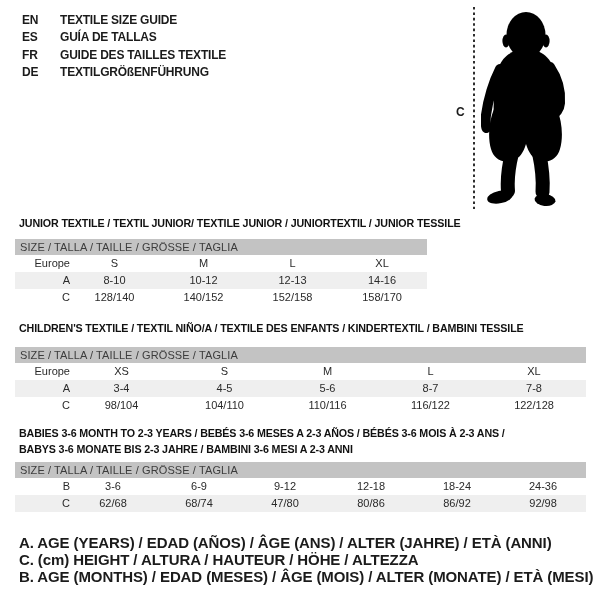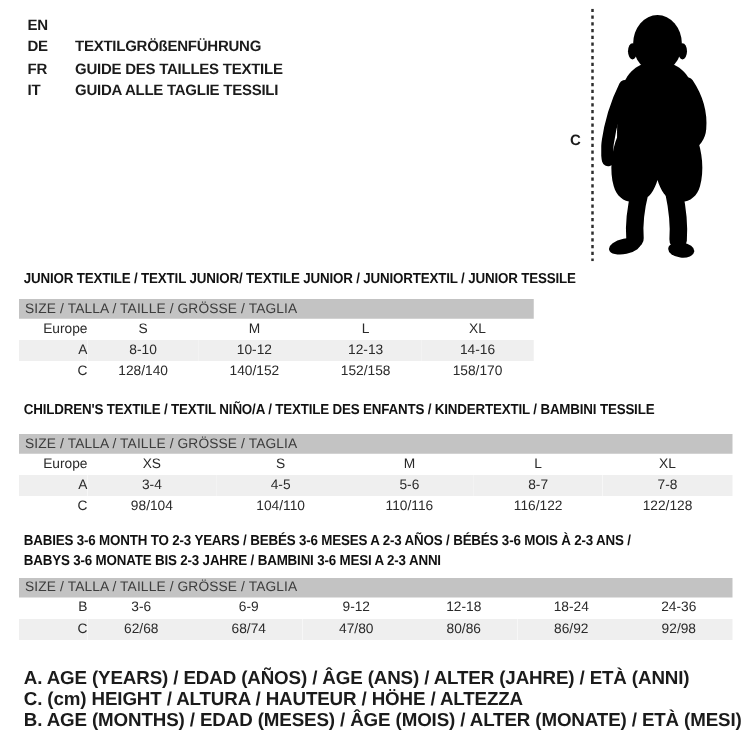--- a/index.html
+++ b/index.html
@@ -43,32 +43,33 @@
   
   .legend{left:19px;top:534px;font-weight:bold;font-size:15px;line-height:17.2px;letter-spacing:-0.1px;}
   .legend div{white-space:nowrap;}
 </style>
 </head>
 <body>
 
 <div class="abs lang-block">
   <div class="lang-row">
     <span class="lang-code">EN</span>
+    <span class="lang-label">TEXTILE SIZE GUIDE</span>
+  </div>
+  <div class="lang-row">
+    <span class="lang-code">ES</span>
+    <span class="lang-label">GUÍA DE TALLAS</span>
+  </div>
+  <div class="lang-row">
+    <span class="lang-code">FR</span>
+    <span class="lang-label">GUIDE DES TAILLES TEXTILE</span>
   </div>
   <div class="lang-row">
     <span class="lang-code">DE</span>
     <span class="lang-label">TEXTILGRÖßENFÜHRUNG</span>
-  </div>
-  <div class="lang-row">
-    <span class="lang-code">FR</span>
-    <span class="lang-label">GUIDE DES TAILLES TEXTILE</span>
-  </div>
-  <div class="lang-row">
-    <span class="lang-code">IT</span>
-    <span class="lang-label">GUIDA ALLE TAGLIE TESSILI</span>
   </div>
 </div>
 
 <svg class="abs dash-line" width="4" height="202">
   <line x1="2" y1="0" x2="2" y2="202" stroke="#2e2e2e" stroke-width="2" stroke-dasharray="2.6 2.8"></line>
 </svg>
 <div class="abs c-label">C</div>
 <svg class="abs baby" width="88" height="202" viewBox="0 0 88 202">
   <g fill="#000000">
 

